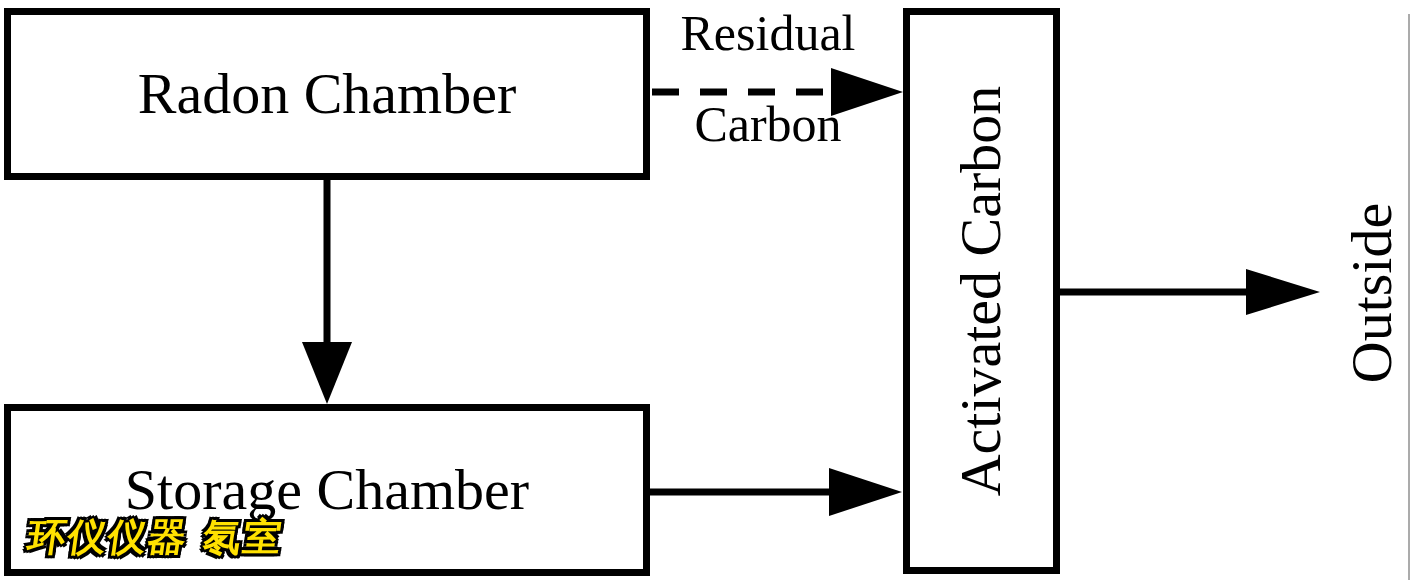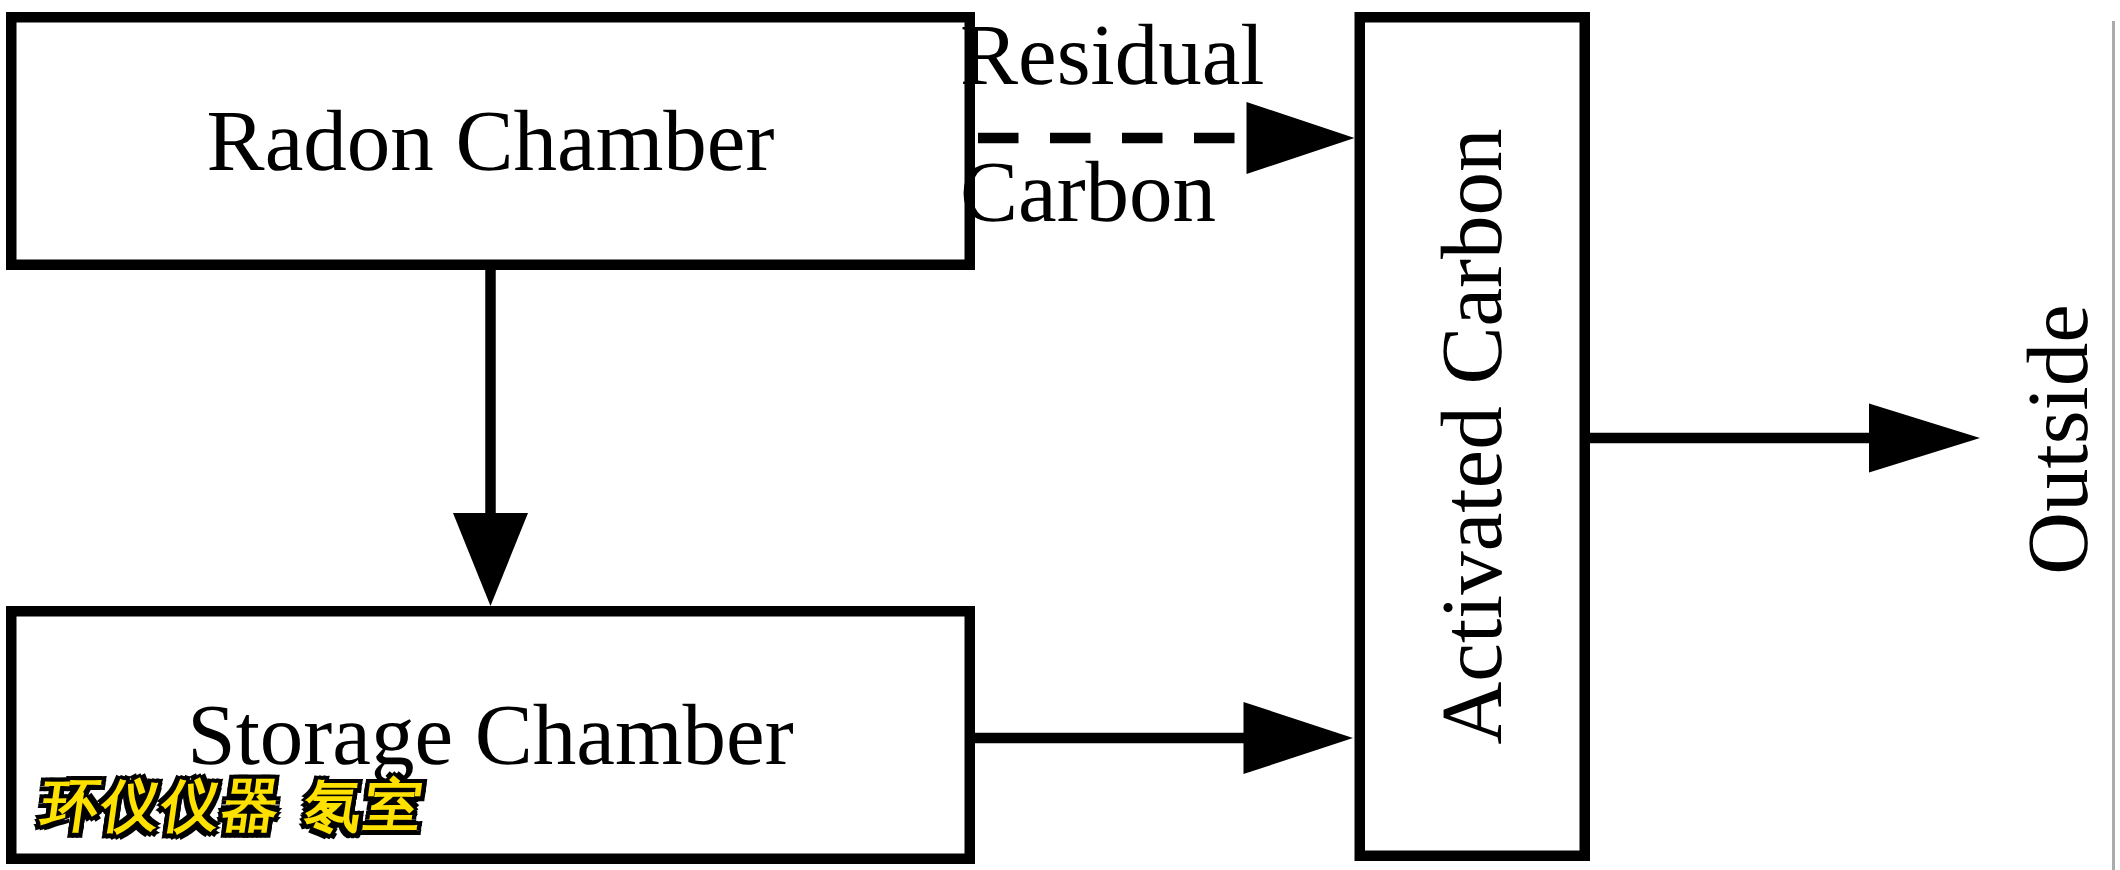--- a/index.html
+++ b/index.html
@@ -37,23 +37,23 @@
 
   svg.arrows {
     position: absolute;
     left: 0; top: 0;
     width: 1413px;
     height: 580px;
   }
 
   .flow-label {
     position: absolute;
-    font-size: 58px;
+    font-size: 50px;
     line-height: 1;
-    text-align: left;
+    text-align: center;
     white-space: nowrap;
   }
   #label-residual { left: 640px; top: 8px;  width: 256px; }
   #label-radon    { left: 640px; top: 99px; width: 256px; }
   #label-outside {
     position: absolute;
     left: 1372px;
     top: 293px;
     font-size: 58px;
     line-height: 1;

